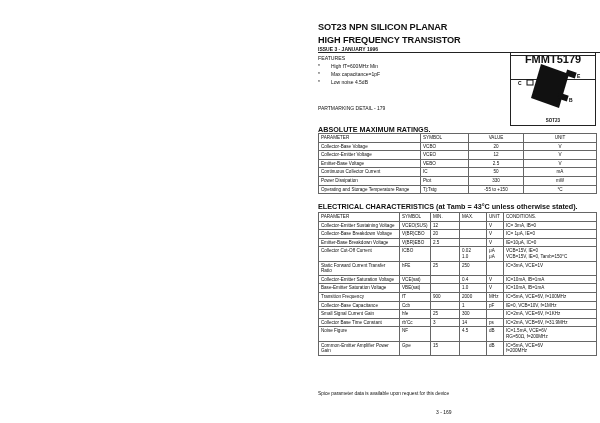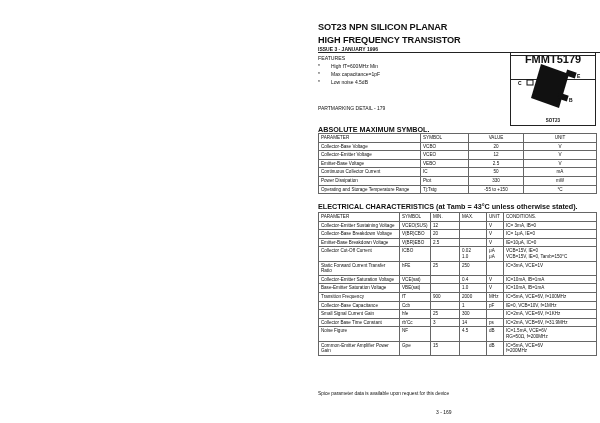--- a/index.html
+++ b/index.html
@@ -51,21 +51,21 @@
     <rect x="55" y="15" width="10" height="6" fill="#111" transform="rotate(18 60 18)"></rect>
     <rect x="47" y="38" width="10" height="6" fill="#111" transform="rotate(18 52 41)"></rect>
     <rect x="16" y="24" width="6" height="5" fill="none" stroke="#111" stroke-width="1"></rect>
     <text x="7" y="29" font-size="5" font-weight="bold" font-family="Liberation Sans, sans-serif">C</text>
     <text x="66" y="22" font-size="5" font-weight="bold" font-family="Liberation Sans, sans-serif">E</text>
     <text x="58" y="46" font-size="5" font-weight="bold" font-family="Liberation Sans, sans-serif">B</text>
   </svg>
   <div class="pkglabel">SOT23</div>
 </div>
 
-<div class="abs section" style="top:125px">ABSOLUTE MAXIMUM SYMBOL.</div>
+<div class="abs section" style="top:125px">ABSOLUTE MAXIMUM RATINGS.</div>
 <table class="t1">
   <tbody>
       <tr>
     <td style="width:97px">PARAMETER</td>
     <td style="width:43px">SYMBOL</td>
     <td class="center" style="width:50px">VALUE</td>
     <td class="center">UNIT</td>
   </tr>
   <tr>
         <td>Collector-Base Voltage</td>

